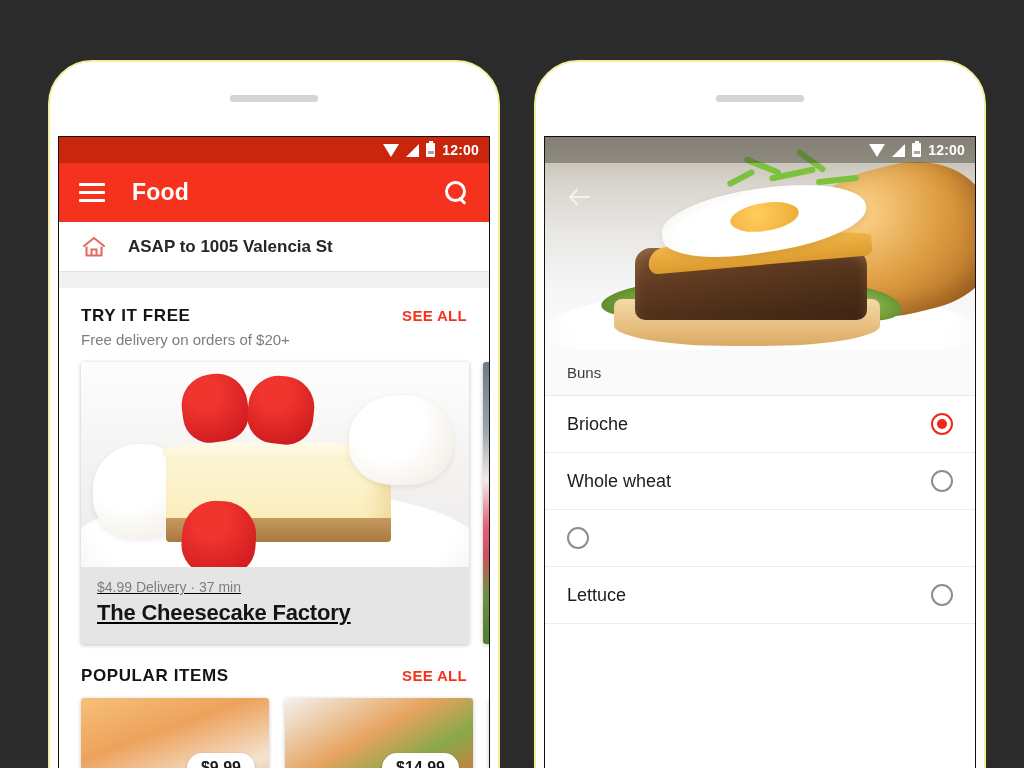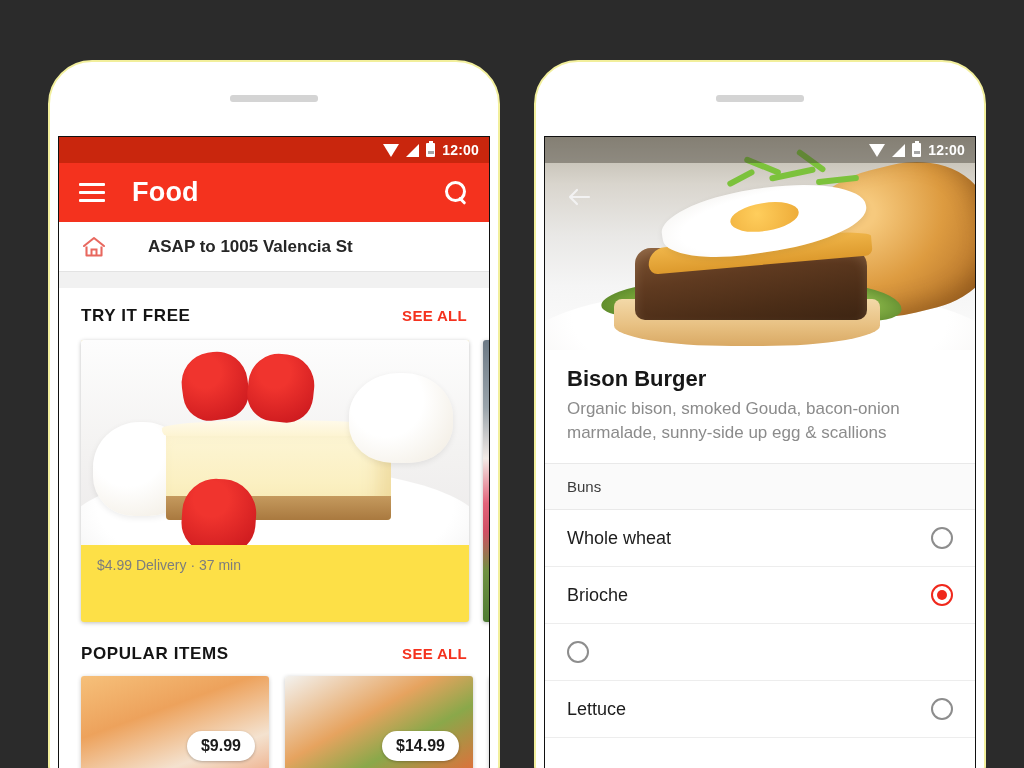--- a/index.html
+++ b/index.html
@@ -76,62 +76,62 @@
   }
 
   
   .appbar {
     background: #f4321e; height: 59px;
     display: flex; align-items: center; padding: 0 20px;
   }
   .hamburger { width: 26px; height: 19px; display: flex; flex-direction: column;
                justify-content: space-between; cursor: pointer; }
   .hamburger span { display:block; height: 3px; background: #fff; border-radius: 1px; }
-  .appbar-title { color:#fff; font-size: 27px; font-weight: 700; margin-left: 27px; letter-spacing:.2px;}
+  .appbar-title { color:#fff; font-size: 23px; font-weight: 700; margin-left: 27px; letter-spacing:.2px;}
   .appbar-spacer { flex: 1; }
   .mag { width: 25px; height: 25px; position: relative; cursor: pointer; }
   .mag::before {
     content:""; position:absolute; top:1px; left:1px;
     width: 15px; height: 15px; border: 3px solid #fff; border-radius: 50%;
   }
   .mag::after {
     content:""; position:absolute; top:16px; left:15px;
     width: 9px; height: 3px; background:#fff; border-radius:2px;
     transform: rotate(45deg); transform-origin: left center;
   }
 
   
   .addr-row {
     height: 50px; display: flex; align-items: center;
     padding: 0 22px; background: #fff;
     border-bottom: 1px solid #e3e3e3;
-    gap: 20px;
   }
   .home-ico { width: 26px; height: 24px; position: relative; flex:0 0 auto;}
   .home-ico svg { display:block; }
   .addr-text { margin-left: 21px; font-size: 17px; color:#262626; font-weight: 600; }
 
   .gap { height: 16px; background: #f1f1f1; }
 
   
   .sec {
     display:flex; align-items: baseline; padding: 18px 22px 0 22px;
   }
   .sec-title { font-size: 17px; font-weight: 700; letter-spacing: .6px; color:#141414; }
   .sec-spacer { flex: 1; }
   .sec-all { font-size: 15px; font-weight: 700; color: #f4321e; letter-spacing:.3px; cursor:pointer; }
   .sec-sub { padding: 5px 22px 0 22px; font-size: 15px; color: #7d7d7d; }
 
   
   .card-rail { position: relative; margin-top: 14px; padding-left: 22px; height: 282px; }
   .rcard {
     position:absolute; top:0; left:22px; width: 388px; height: 282px;
-    background:#fde047; border-radius: 3px;
+    background:#e5e5e5; border-radius: 3px;
     box-shadow: 0 1px 4px rgba(0,0,0,.26);
     overflow: hidden;
+    text-decoration: underline;
   }
   .rcard-peek {
     position:absolute; top:0; left: 424px; width: 52px; height: 282px;
     background:#fff; border-radius: 3px 0 0 3px;
     box-shadow: 0 1px 4px rgba(0,0,0,.26);
     overflow: hidden;
   }
   .rcard-img { height: 205px; position: relative; overflow: hidden; background: #f3f3f3; }
   .rcard-meta { padding: 12px 16px 0 16px; font-size: 14px; color:#7d7d7d; }
   .rcard-name { padding: 5px 16px 0 16px; font-size: 22px; font-weight: 800; color:#141414; letter-spacing:-.2px;}
@@ -291,35 +291,37 @@
         <div class="addr-text">ASAP to 1005 Valencia St</div>
       </div>
 
       <div class="gap"></div>
 
       <div class="sec">
         <div class="sec-title">TRY IT FREE</div>
         <div class="sec-spacer"></div>
         <div class="sec-all">SEE ALL</div>
       </div>
+      <div class="sec-sub">Free delivery on orders of $20+</div>
 
       <div class="card-rail">
         <div class="rcard">
           <div class="rcard-img">
             <div class="cc">
               <div class="plate"></div>
               <div class="cream c1"></div>
               <div class="slice"></div>
               <div class="berry b1"></div>
               <div class="berry b2"></div>
               <div class="cream c2"></div>
               <div class="berry b3"></div>
             </div>
           </div>
           <div class="rcard-meta">$4.99 Delivery · 37 min</div>
+          <div class="rcard-name">The Cheesecake Factory</div>
         </div>
         <div class="rcard-peek">
           <div class="peekart"></div>
         </div>
       </div>
 
       <div class="sec" style="padding-top:22px">
         <div class="sec-title">POPULAR ITEMS</div>
         <div class="sec-spacer"></div>
         <div class="sec-all">SEE ALL</div>
@@ -368,36 +370,32 @@
           <div class="sb-time">12:00</div>
         </div>
 
         <div class="backbtn">
           <svg width="28" height="28" viewBox="0 0 28 28">
             <path d="M24 14 H5 M12 7 L5 14 L12 21" fill="none" stroke="#f2f2f2" stroke-width="2.2" stroke-linecap="round" stroke-linejoin="round"></path>
           </svg>
         </div>
       </div>
 
-      <div class="item-head">
-        <div class="item-title">Bison Burger</div>
-        <div class="item-desc">Organic bison, smoked Gouda, bacon-onion marmalade, sunny-side up egg &amp; scallions</div>
-      </div>
 
       <div class="grp-head">Buns</div>
 
+      <div class="opt-row">
+        <div class="opt-label">Brioche</div>
+        <div class="radio on"></div>
+      </div>
       <div class="opt-row">
         <div class="opt-label">Whole wheat</div>
         <div class="radio"></div>
       </div>
       <div class="opt-row">
-        <div class="opt-label">Brioche</div>
-        <div class="radio on"></div>
-      </div>
-      <div class="opt-row">
         <div class="radio"></div>
       </div>
 
 
       <div class="opt-row">
         <div class="opt-label">Lettuce</div>
         <div class="radio"></div>
       </div>
 
     </div>

